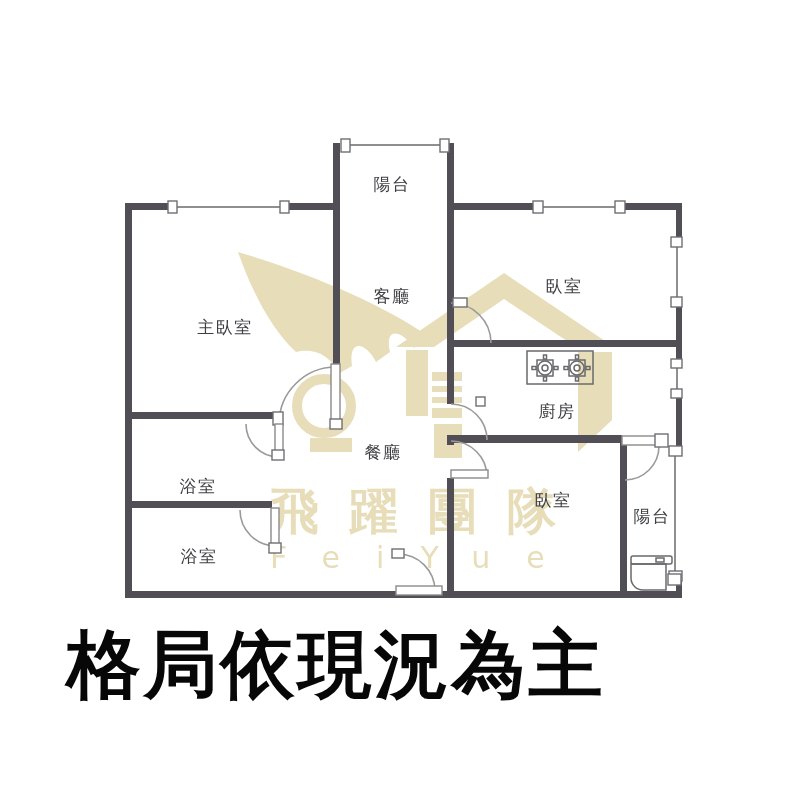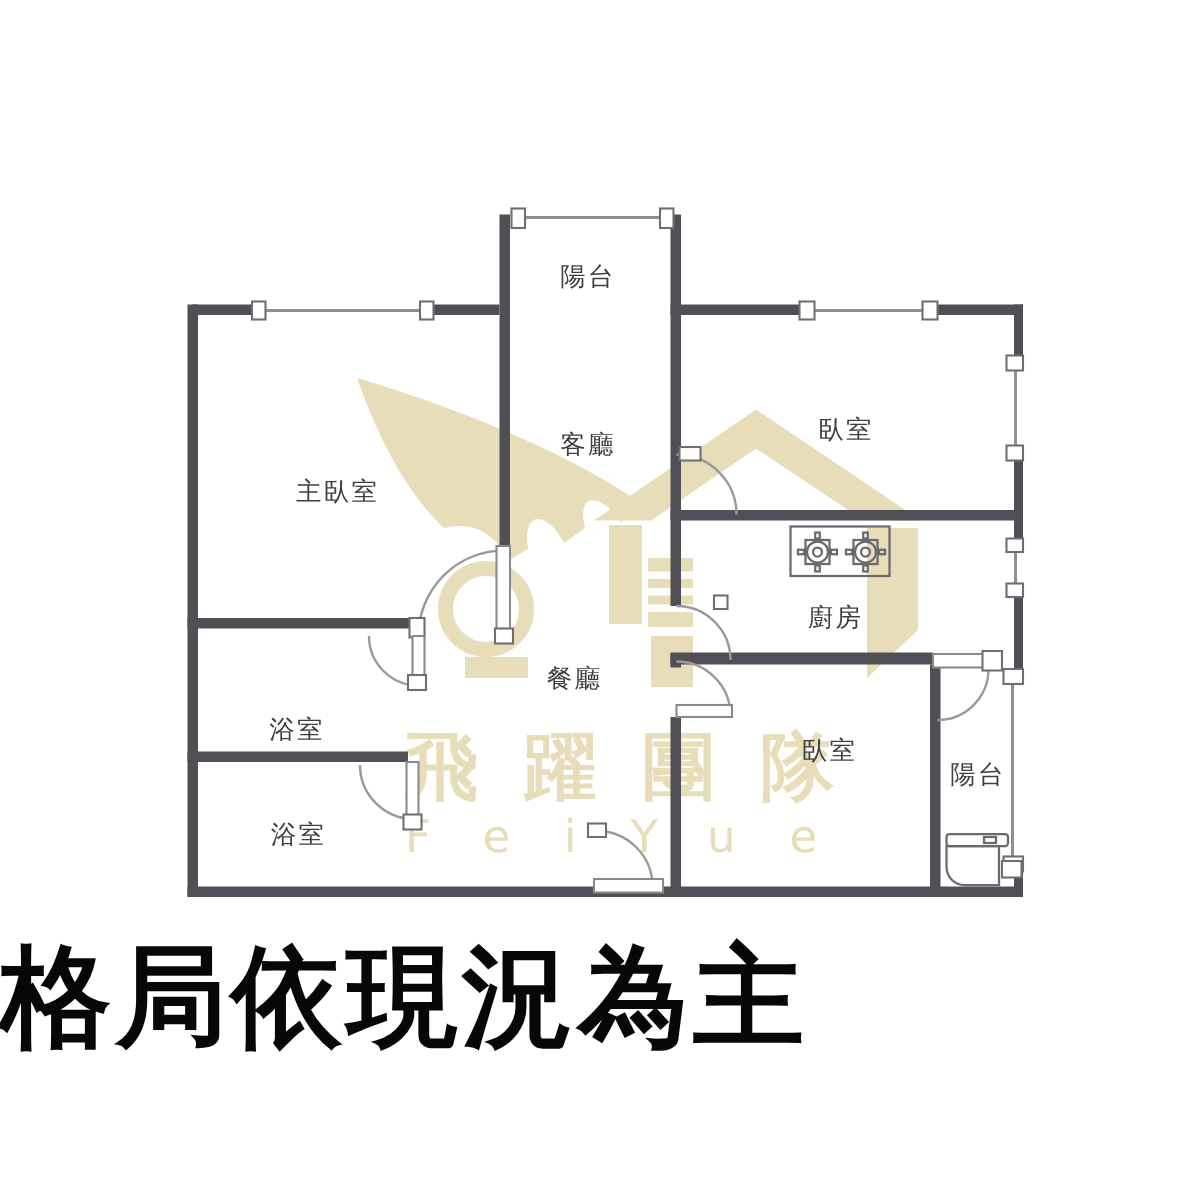--- a/index.html
+++ b/index.html
@@ -1,19 +1,19 @@
 <!DOCTYPE html>
 <html><head>
 <meta charset="utf-8">
 <style>
   html,body{margin:0;padding:0;background:#ffffff;}
   .stage{position:relative;width:800px;height:800px;background:#fff;overflow:hidden;
          font-family:"DejaVu Sans","Liberation Sans",sans-serif;}
   .plan-svg{position:absolute;left:0;top:0;}
-  .caption{position:absolute;left:0;top:616px;width:672px;text-align:left;
+  .caption{position:absolute;left:0;top:616px;width:672px;text-align:center;
            font-size:74px;font-weight:900;letter-spacing:3px;color:#070707;
            font-family:"DejaVu Sans","Liberation Sans",sans-serif;white-space:nowrap;}
   .room-label{fill:#3f3e42;font-size:17px;letter-spacing:1.5px;
               font-family:"DejaVu Sans","Liberation Sans",sans-serif;}
   .wm-cjk{fill:#e7ddb9;font-size:49px;letter-spacing:30px;font-weight:bold;
           font-family:"DejaVu Serif","Liberation Serif",serif;}
   .wm-latin{fill:#e7ddb9;font-size:30px;letter-spacing:36px;
             font-family:"DejaVu Sans","Liberation Sans",sans-serif;}
   .wall{fill:#514f55;}
   .thin{stroke:#8f8f8f;stroke-width:2;fill:none;}

